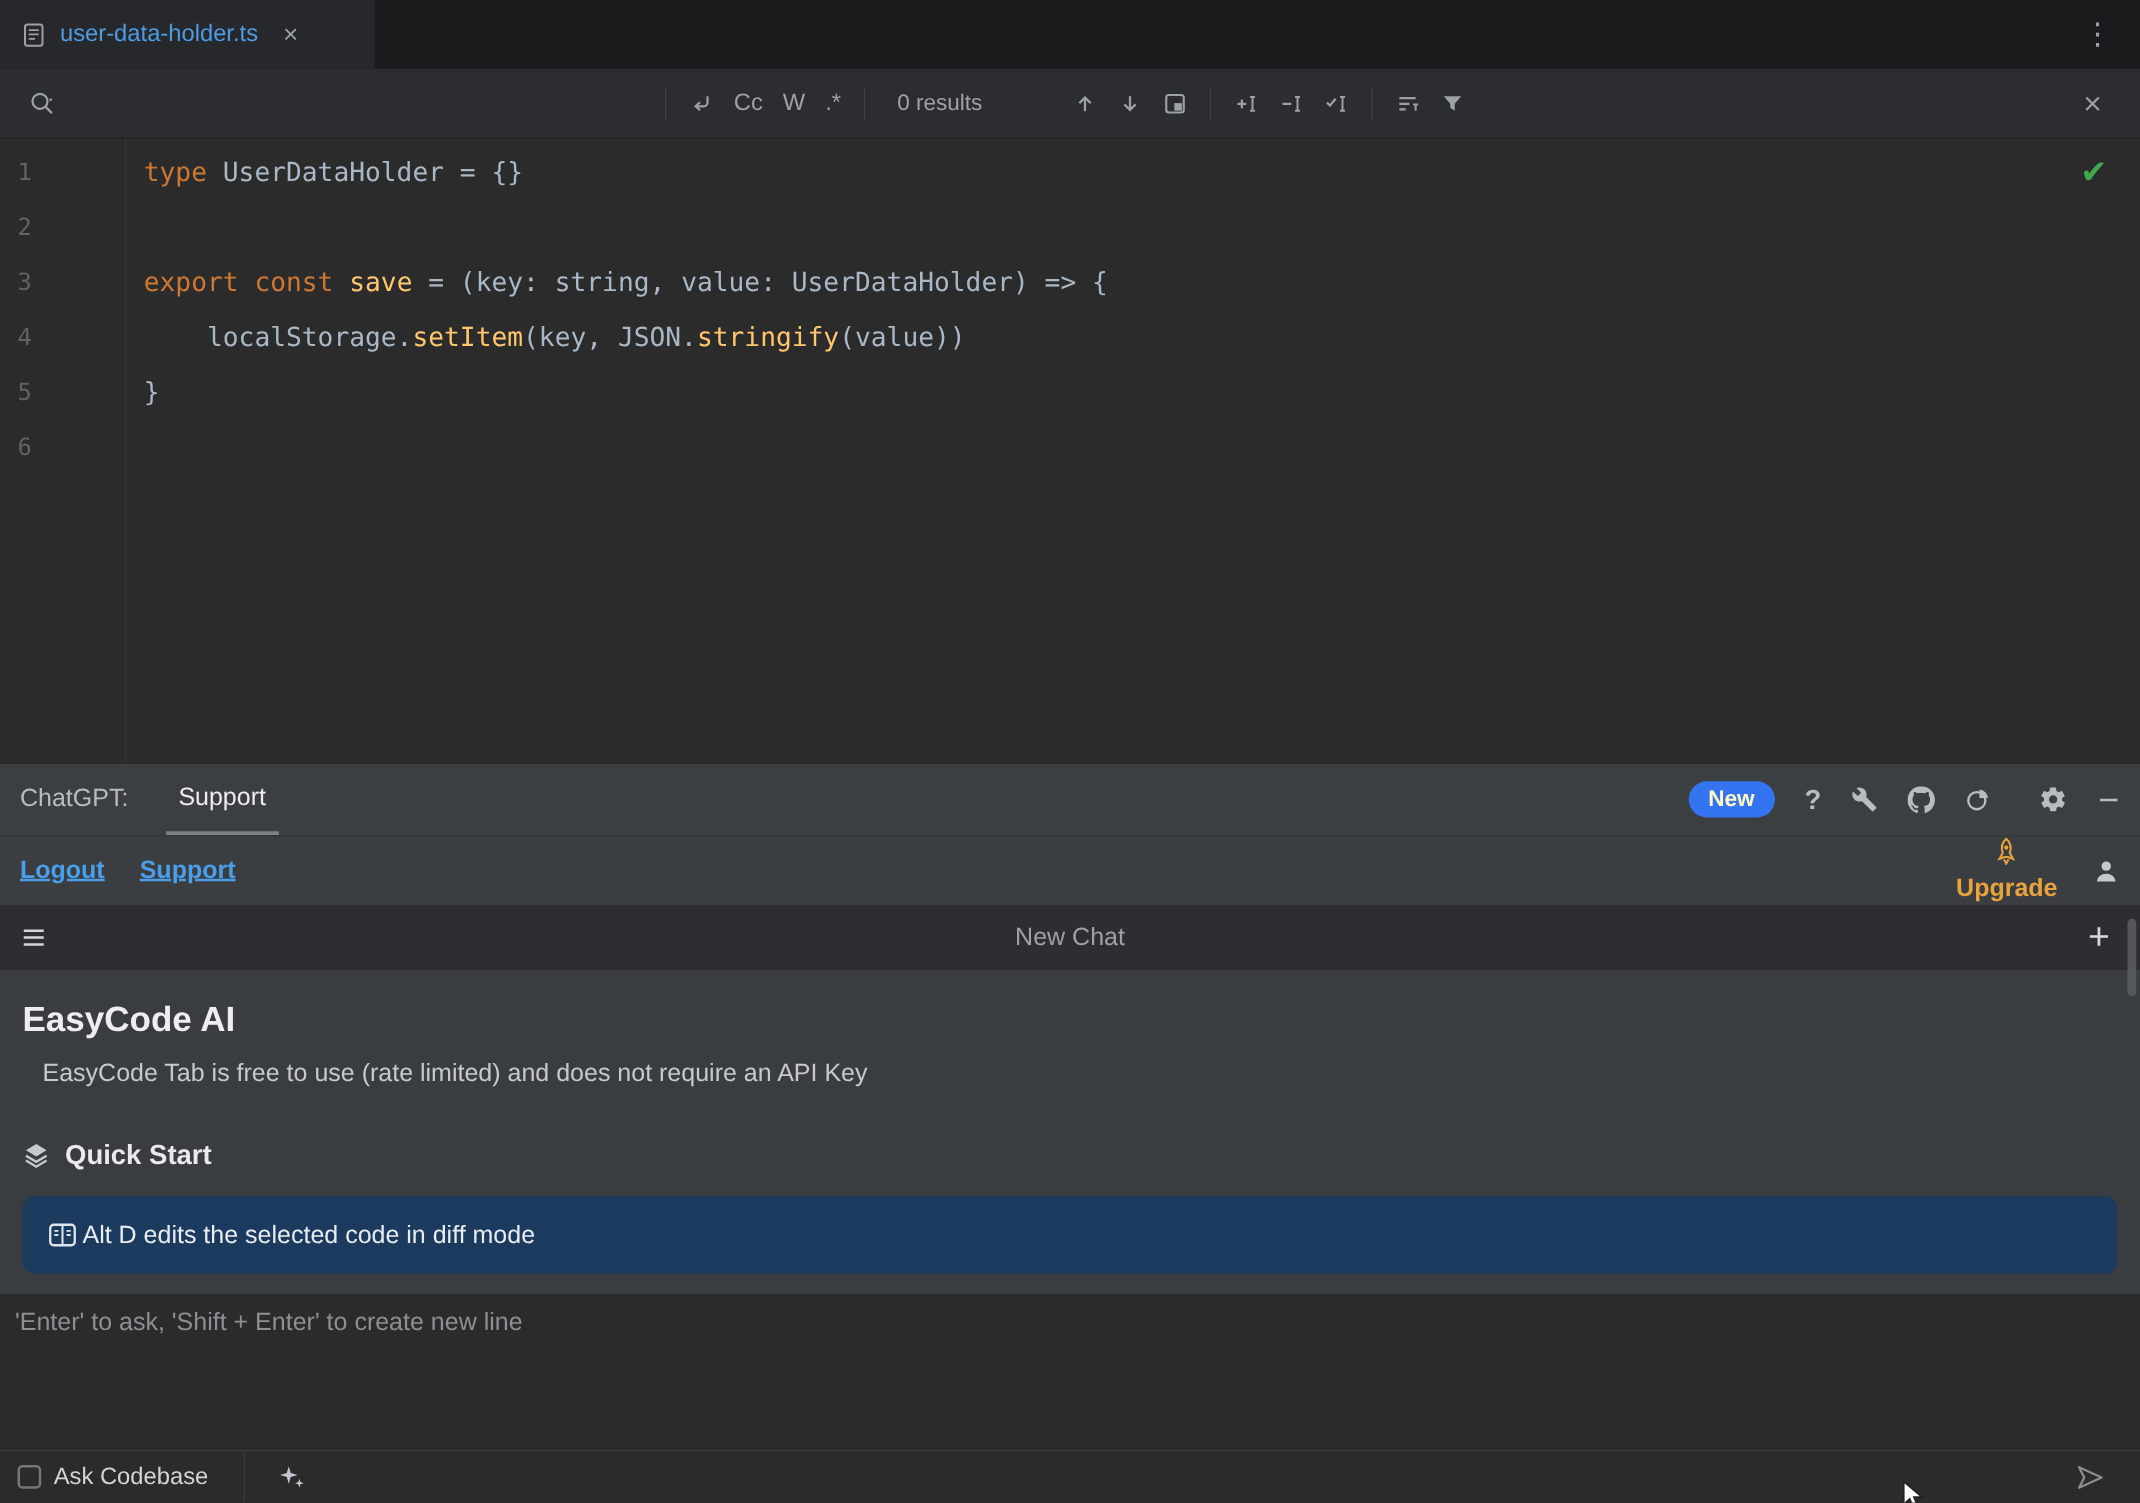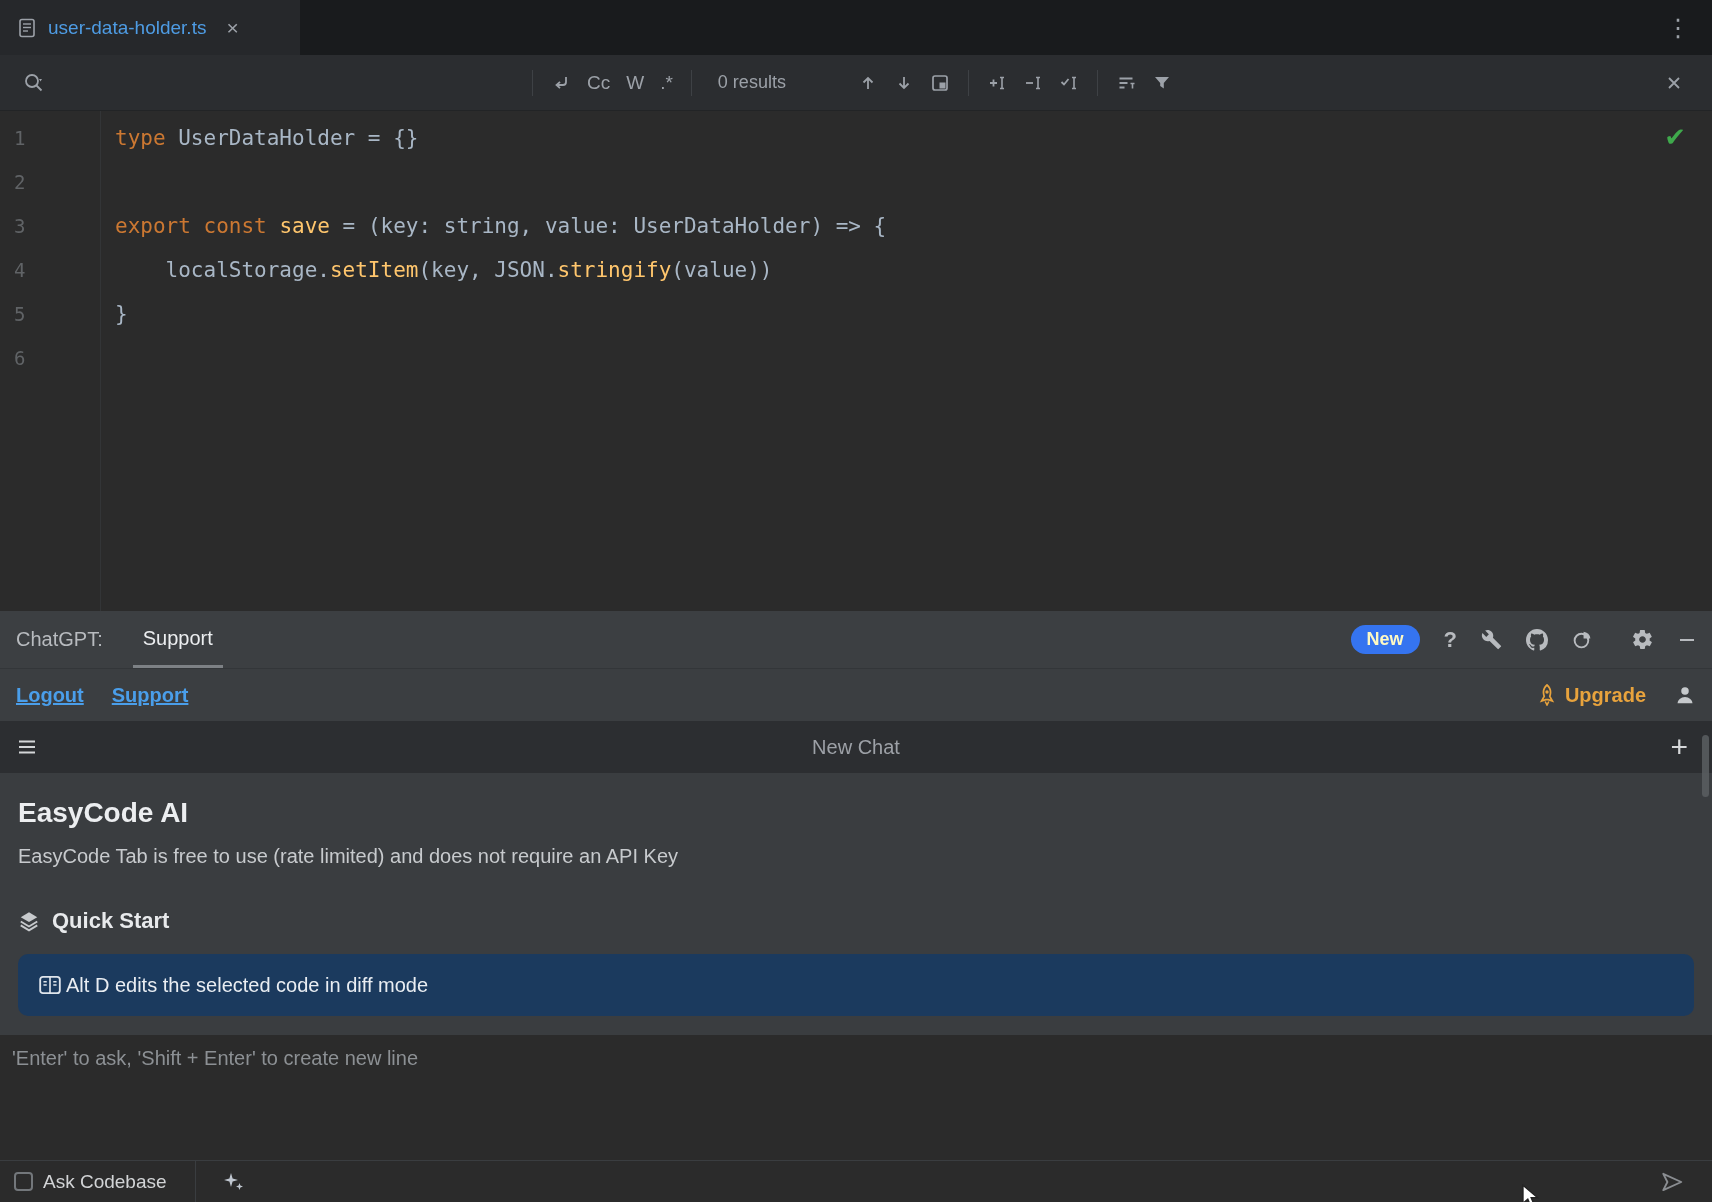--- a/index.html
+++ b/index.html
@@ -58,34 +58,34 @@
            justify-content:center; cursor:pointer; font-size:22px; font-weight:700; }
   .gear { margin-left:14px; }
 
   
   .account-bar { flex:0 0 53px; background:#3b3e41; border-top:1px solid #333639;
                  display:flex; align-items:center; padding:0 16px; gap:28px; }
   .link { color:#4a9eea; font-size:20px; font-weight:600; background:none; border:none;
           padding:0; cursor:pointer;text-decoration:underline; }
   .account-right { margin-left:auto; display:flex; align-items:center; gap:22px; }
   .upgrade { display:flex; align-items:center; gap:8px; color:#e8a33d; font-size:20px;
-             font-weight:700; background:none; border:none; cursor:pointer; }
+             font-weight:700; background:none; border:none; cursor:pointer;flex-direction:column; }
 
   
   .chatbar { flex:0 0 52px; background:#2c2e31; display:grid;
              grid-template-columns:70px 1fr 70px; align-items:center; }
   .ham { justify-self:start; margin-left:16px; }
   .chatbar-title { justify-self:center; color:#9da1a7; font-size:20px; }
   .plusbtn { justify-self:end; margin-right:18px; color:#d6d8da; font-size:30px; font-weight:400;
              background:none; border:none; line-height:1; cursor:pointer; }
 
   
   .content { flex:1 1 auto; background:#3a3d40; padding:0 18px; position:relative; overflow:hidden; }
   .intro-title { margin:24px 0 0 0; color:#eceef0; font-size:28px; font-weight:700; }
-  .intro-sub { margin:16px 0 0 0; color:#c7cacd; font-size:20px; }
+  .intro-sub { margin:16px 0 0 16px; color:#c7cacd; font-size:20px; }
   .qs { margin-top:40px; display:flex; align-items:center; gap:12px; color:#e8eaec;
         font-size:22px; font-weight:700; }
   .tip-card { margin-top:20px; height:62px; background:#1b3a5e; border-radius:10px;
               display:flex; align-items:center; gap:4px; padding:0 20px;
               color:#e9edf2; font-size:20px; }
 
   
   .input-area { flex:0 0 125px; background:#2b2b2b; }
   .input-area textarea { width:100%; height:100%; background:transparent; border:none; outline:none;
                          resize:none; color:#d0d2d4; font-size:20px; padding:12px 12px;

